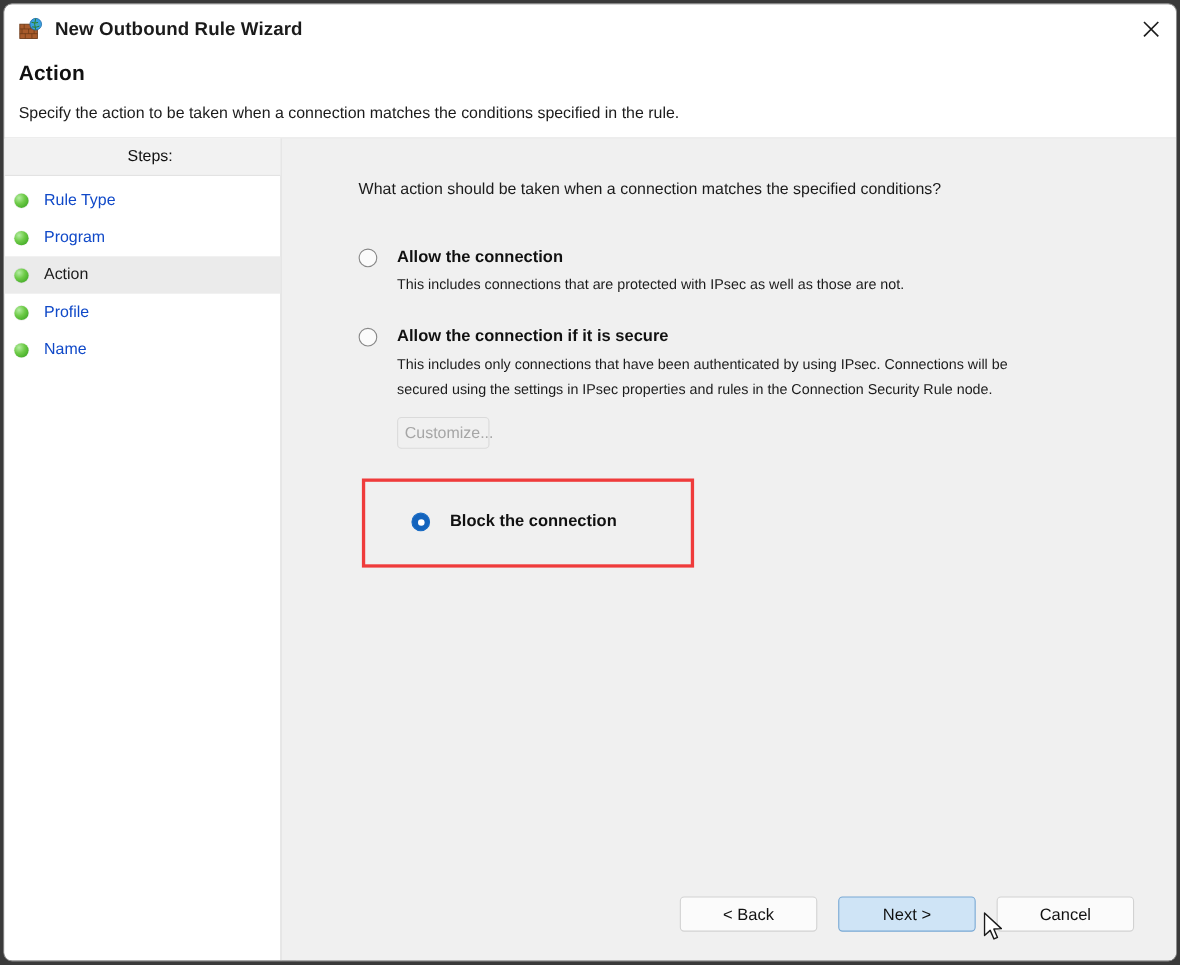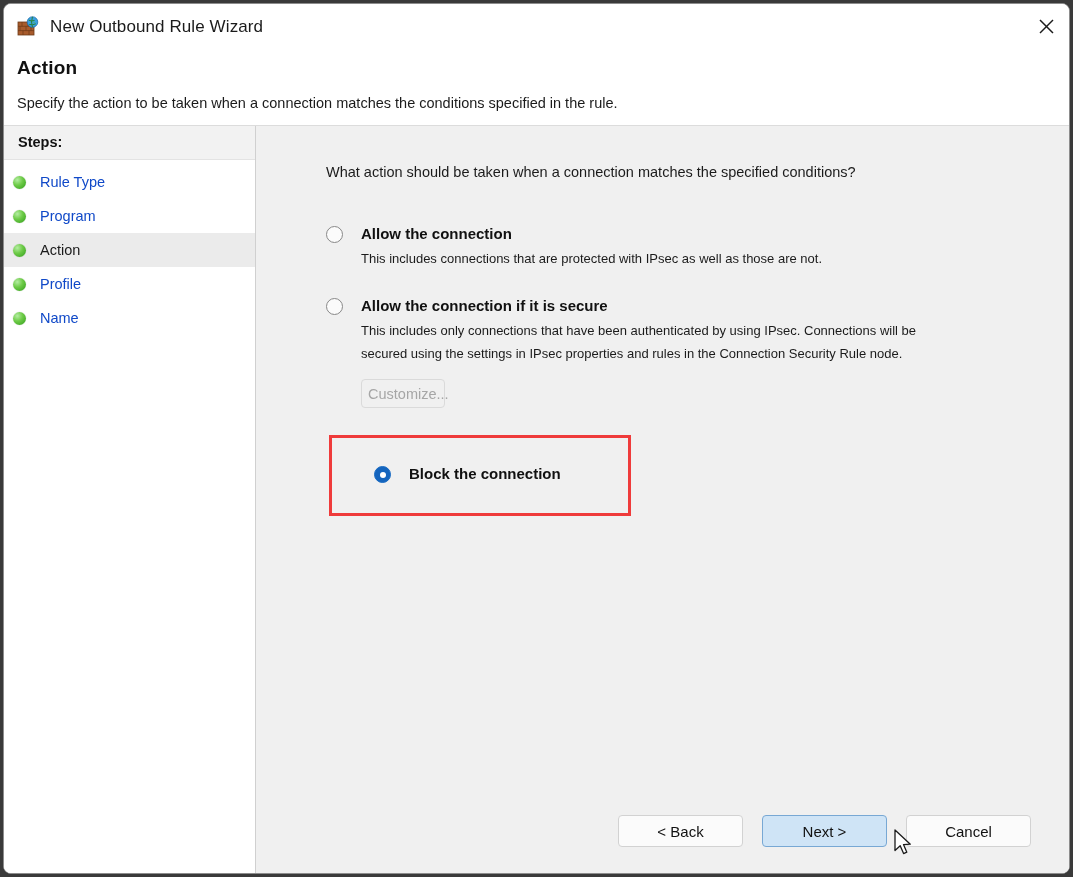--- a/index.html
+++ b/index.html
@@ -36,20 +36,21 @@
   }
 
   
   .titlebar {
     height: 45px;
     flex: 0 0 45px;
     background: #ffffff;
     display: flex;
     align-items: center;
     position: relative;
+    font-weight: bold;
   }
   .title-icon {
     margin-left: 13px;
     width: 22px;
     height: 22px;
     position: relative;
     flex: 0 0 22px;
   }
   .title-text {
     margin-left: 11px;
@@ -110,25 +111,26 @@
     background: #ffffff;
     border-right: 1px solid #d0d0d0;
     display: flex;
     flex-direction: column;
     min-width: 0;
   }
   .steps-head {
     background: #f2f2f2;
     border-bottom: 1px solid #e3e3e3;
     font-size: 14.5px;
-    font-weight: bold;
+    font-weight: normal;
     color: #111;
     padding: 8px 0 8px 14px;
     box-sizing: border-box;
     height: 34px;
+    text-align: center;
   }
   .steps-list { padding-top: 5px; }
   .step {
     display: flex;
     align-items: center;
     height: 34px;
     padding-left: 9px;
     box-sizing: border-box;
     cursor: default;
   }

